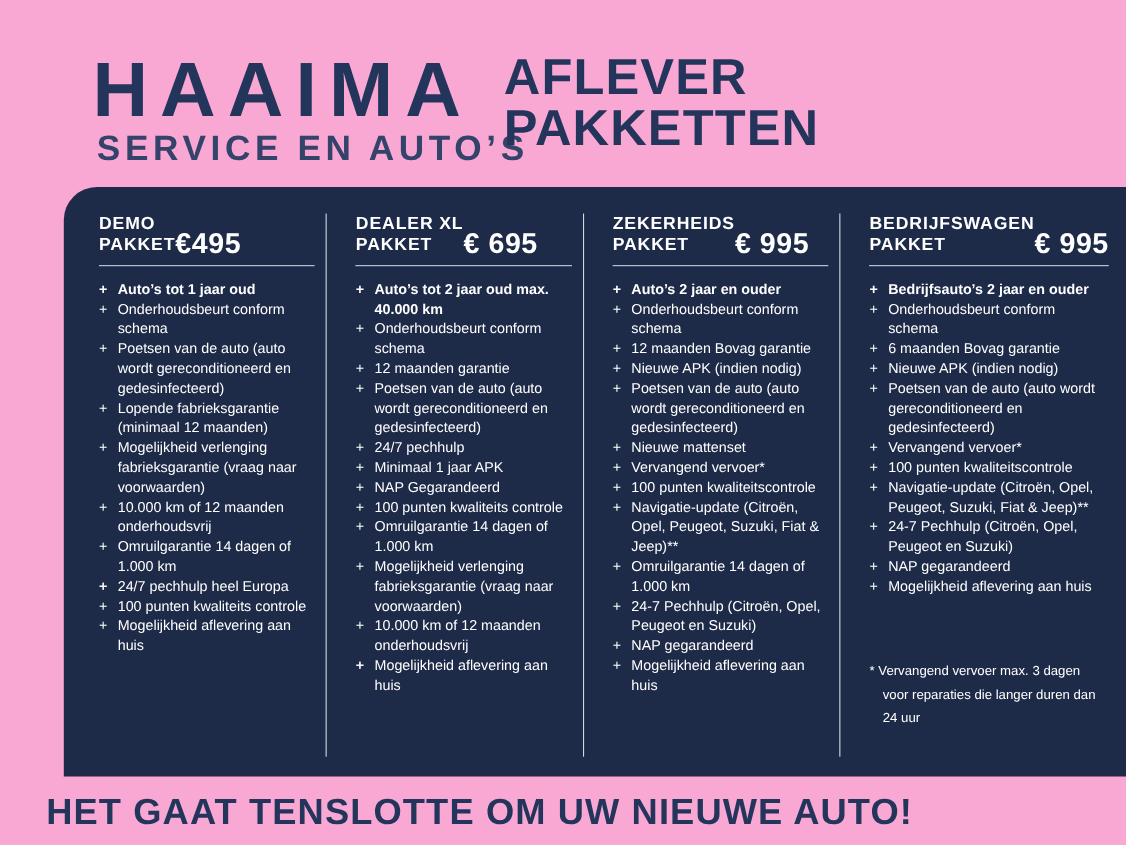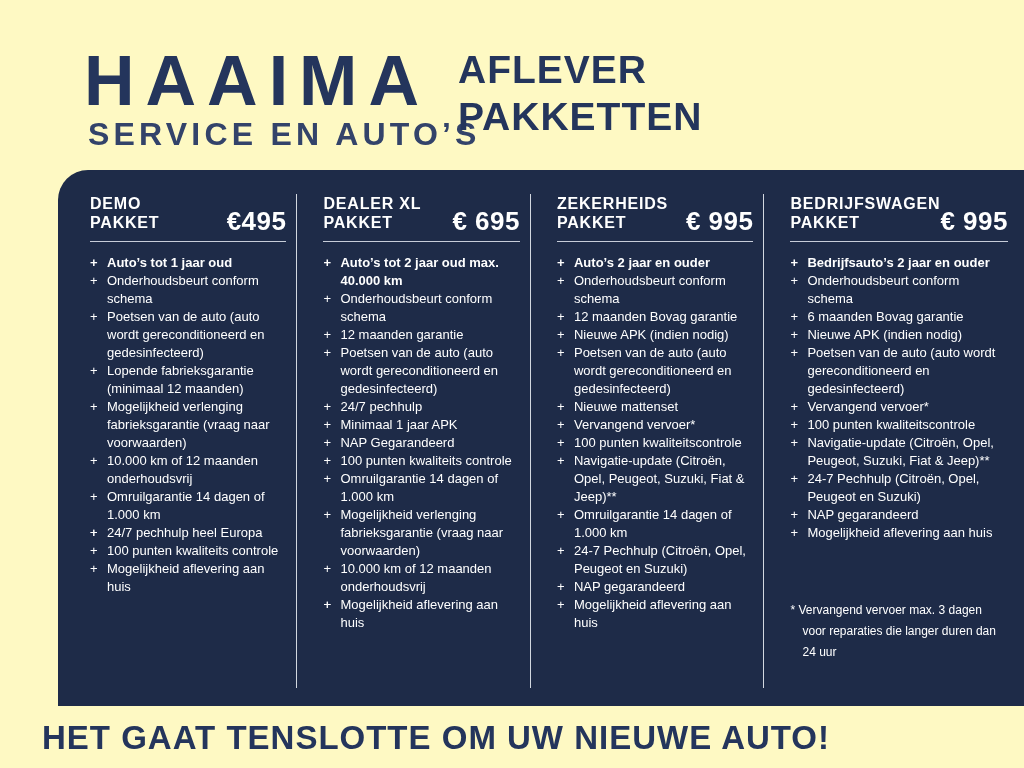--- a/index.html
+++ b/index.html
@@ -7,54 +7,54 @@
     --ink-navy:#24355c;
     --rule-gray:#c7cdd9;
     --text-white:#ffffff;
   }
   *{box-sizing:border-box;}
   html,body{margin:0;padding:0;}
   body{
     width:1024px;height:768px;overflow:hidden;background:#ffffff;
     font-family:"Liberation Sans",sans-serif;
   }
-  .page{position:relative;width:1024px;height:768px;background:#fef9c3;}
+  .page{position:relative;width:1024px;height:768px;background:#f9a8d4;}
 
   
   .logo{position:absolute;left:88px;top:50px;color:var(--ink-navy);}
   .logo-main{
     font-size:70px;font-weight:700;line-height:62px;letter-spacing:11px;
     margin-left:-4px;white-space:nowrap;
   }
   .logo-sub{
     font-size:32px;font-weight:700;letter-spacing:4.2px;margin-top:4px;
     white-space:nowrap;color:#33436a;
   }
   .title{
     position:absolute;left:458px;top:46px;margin:0;color:var(--ink-navy);
-    font-size:39px;font-weight:700;line-height:47px;letter-spacing:1px;
+    font-size:46px;font-weight:700;line-height:47px;letter-spacing:1px;
   }
   .title span{display:block;}
 
   
   .panel{
     position:absolute;left:58px;top:170px;width:966px;height:536px;
     background:var(--panel-navy);border-radius:30px 0 0 0;
     padding:24px 0 18px 0;
   }
   .columns{display:flex;height:100%;}
   .pkg{
     flex:1 1 0;padding:0 10px 0 26px;
     border-right:1px solid rgba(230,234,241,0.9);
     color:var(--text-white);
   }
   .pkg:first-child{padding-left:32px;}
   .pkg:last-child{border-right:none;padding-right:16px;}
 
-  .pkg-header{display:flex;justify-content:space-between;align-items:flex-end;}
+  .pkg-header{display:flex;align-items:flex-end;}
   .pkg-name{font-size:16px;font-weight:700;line-height:19px;letter-spacing:0.8px;}
   .pkg-name span{display:block;white-space:nowrap;}
   .pkg-price{font-size:26px;font-weight:700;line-height:21px;letter-spacing:0.5px;white-space:nowrap;}
 
   .pkg-rule{height:1px;background:var(--rule-gray);margin-top:9px;}
 
   ul.features{list-style:none;margin:12px 0 0 0;padding:0;font-size:13px;line-height:18px;}
   ul.features li{position:relative;padding-left:17px;margin:0;}
   ul.features li .plus{position:absolute;left:0;top:0;}
   ul.features li:first-child{font-weight:700;}

